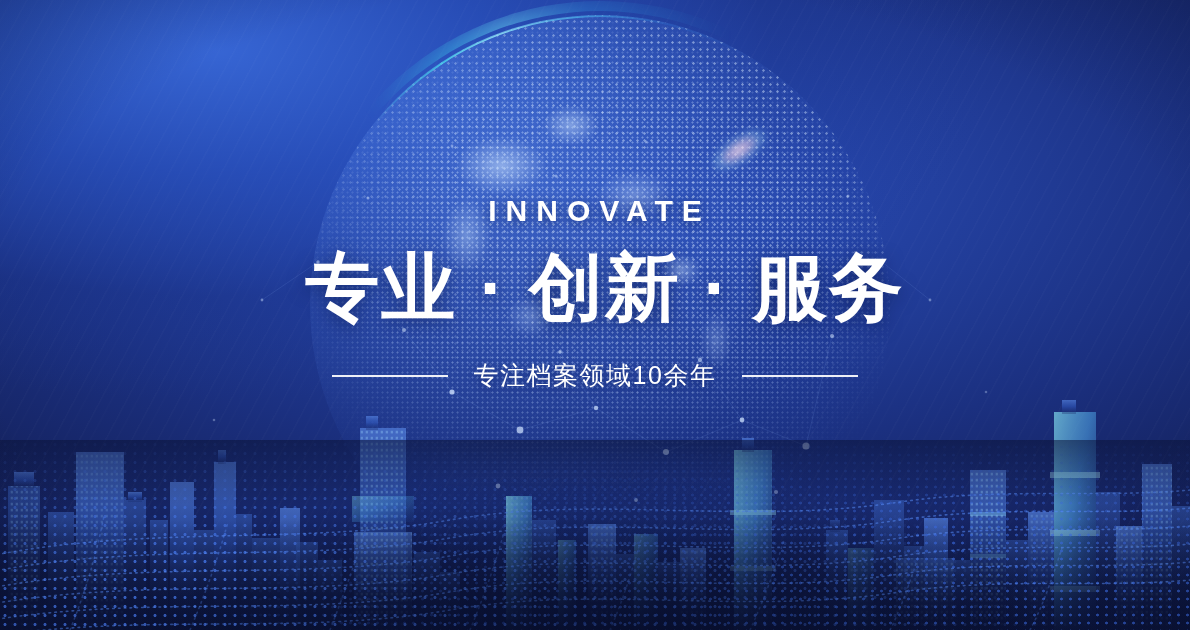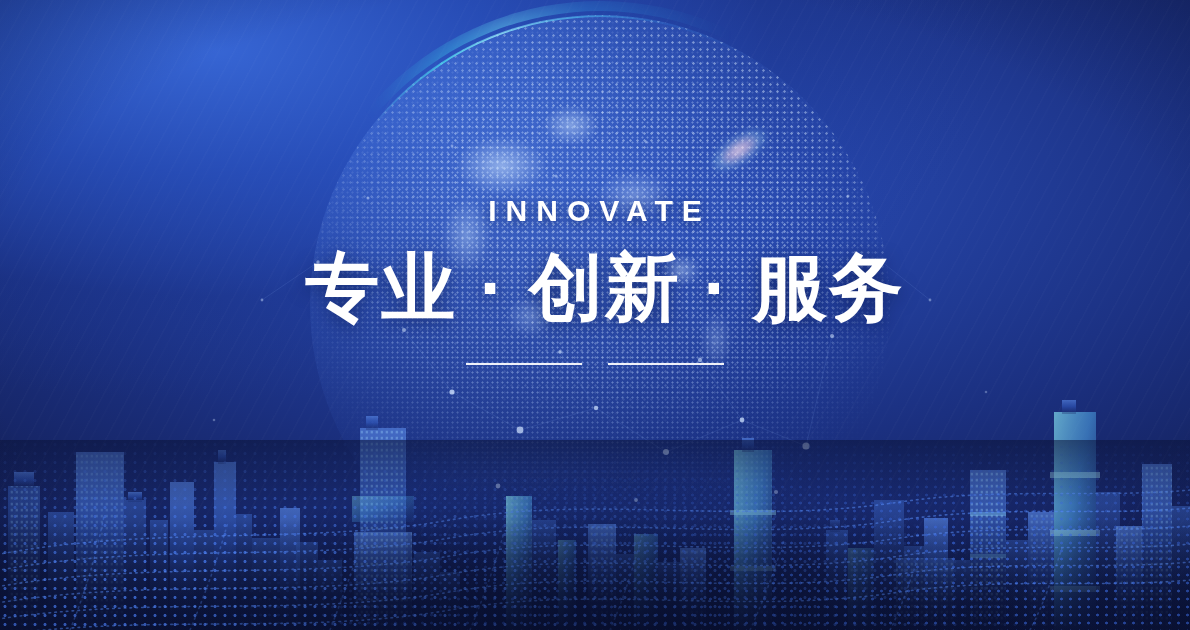--- a/index.html
+++ b/index.html
@@ -507,17 +507,18 @@
 
   <div class="bg-vignette"></div>
 
   <div class="content">
     <div class="eyebrow">INNOVATE</div>
 
     <div class="headline">专业 · 创新 · 服务</div>
 
     <div class="subline-row">
       <span class="rule"></span>
+      <span class="subline">专注档案领域10余年</span>
       <span class="rule"></span>
     </div>
   </div>
 
 </div>
 
 </body></html>

